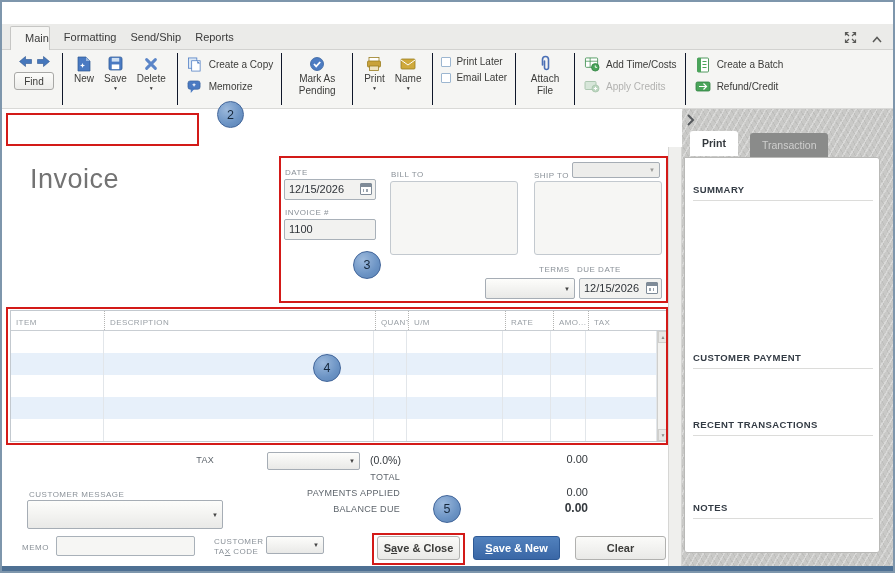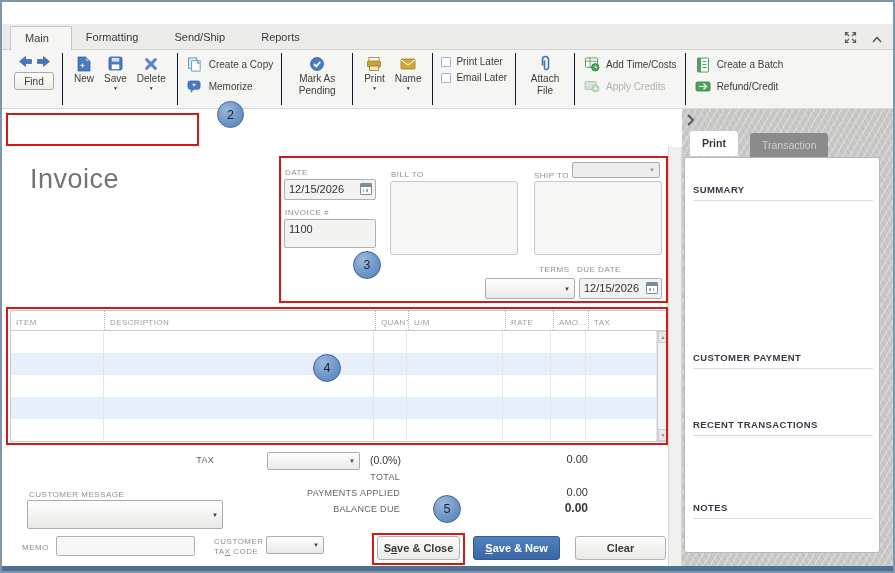--- a/index.html
+++ b/index.html
@@ -16,21 +16,21 @@
              border:1px solid #e6ecf1; background:#6d87a0; }
   .title-text{ position:absolute; left:0; right:0; top:4px; text-align:center;
              font-size:11px; color:#dce4ec; letter-spacing:.3px; }
   .win-controls{ position:absolute; right:8px; top:3px; display:flex; gap:14px;
              font-size:10px; color:#dce4ec; }
   .win-controls span{ cursor:default; }
 
   
   .tabrow{ position:absolute; left:0; top:22px; width:100%; height:26px; background:#ebebe9;
            border-bottom:1px solid #d2d2d0; display:flex; align-items:flex-end; padding-left:8px; }
-  .rtab{ font-size:11px; color:#3a3a3a; padding:5px 22px 6px 14px; }
+  .rtab{ font-size:11px; color:#3a3a3a; padding:5px 0 6px 14px; }
   .rtab.active{ background:#f5f5f3; border:1px solid #c6c6c4; border-bottom:none; border-radius:2px 2px 0 0;
            margin-bottom:-1px; font-weight:400; }
   .tabrow-right{ position:absolute; right:10px; top:28px; display:flex; gap:14px; align-items:center; }
 
   
   .toolbar{ position:absolute; left:0; top:48px; width:100%; height:59px; background:#f5f5f3;
             border-bottom:1px solid #d9d9d7; display:flex; align-items:stretch; padding:3px 0 3px 4px; }
   .tgroup{ display:flex; align-items:flex-start; padding:1px 6px; border-right:1px solid #0f172a; }
   .titem{ display:flex; flex-direction:column; align-items:center; gap:1px;
           font-size:10px; color:#3b3b39; padding:1px 5px; line-height:1.15; text-align:center; }
@@ -362,21 +362,21 @@
   <div class="form">
     <div class="inv-heading">Invoice</div>
 
     <div class="flabel" style="left:283px; top:59px;">DATE</div>
     <div class="fld" style="left:282px; top:70px; width:92px; height:21px;">
       <span>12/15/2026</span>
       <span class="cal"></span>
     </div>
 
     <div class="flabel" style="left:283px; top:99px;">INVOICE #</div>
-    <div class="fld" style="left:282px; top:110px; width:92px; height:29px;">
+    <div class="fld" style="left:282px; top:110px; width:92px; height:21px;">
       <span>1100</span>
     </div>
 
     <div class="flabel" style="left:389px; top:61px;">BILL TO</div>
     <div class="bigbox" style="left:388px; top:72px; width:128px; height:74px;"></div>
 
     <div class="flabel" style="left:532px; top:62px;">SHIP TO</div>
     <div class="dd dis" style="left:570px; top:53px; width:88px; height:16px;">
         <span class="car">▼</span>
       </div>

